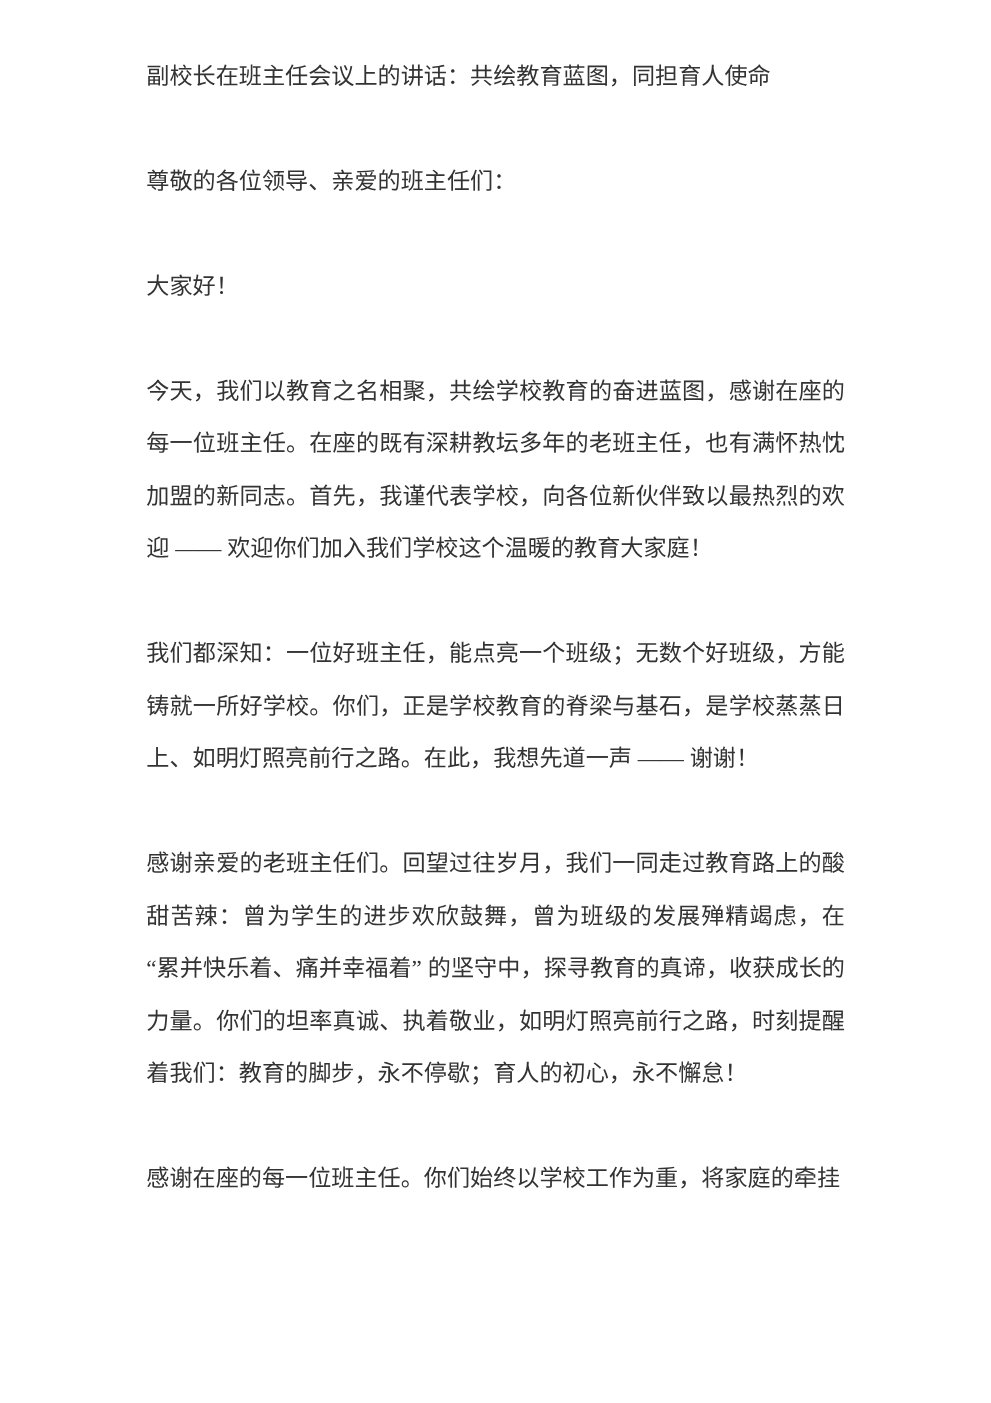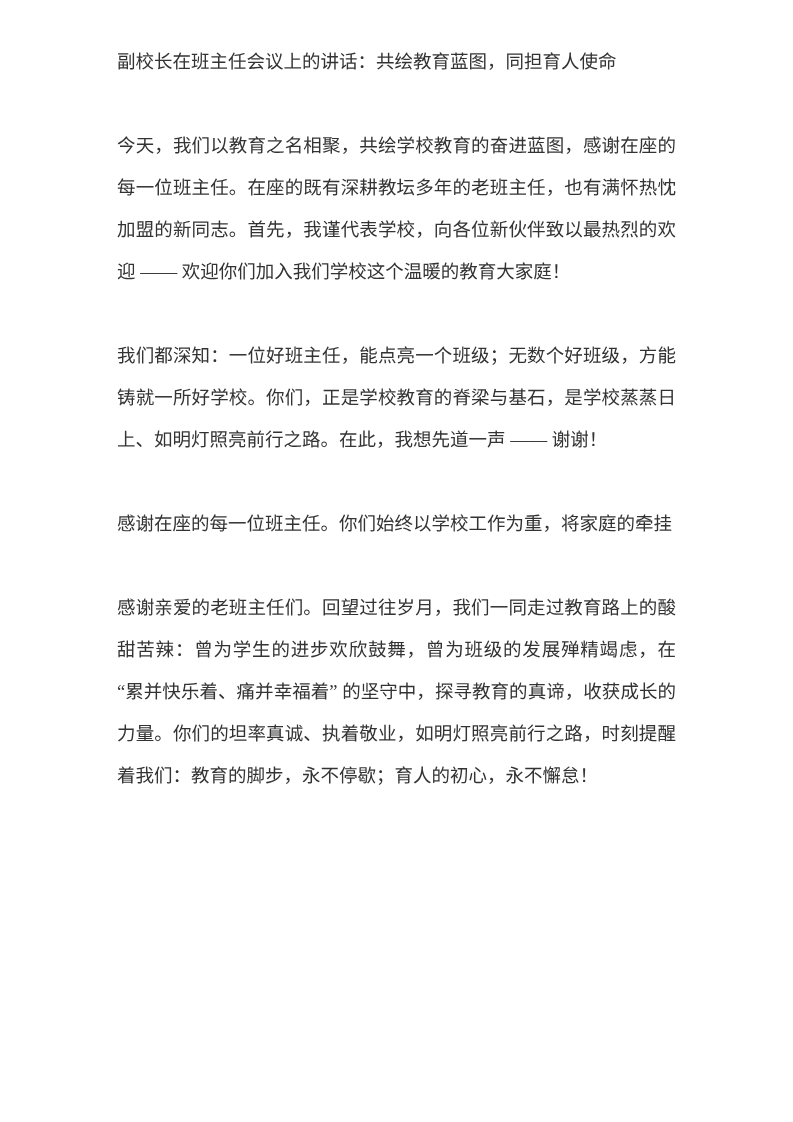--- a/index.html
+++ b/index.html
@@ -37,22 +37,24 @@
     line-height: 42px;
     text-align: justify;
   }
 </style>
 </head>
 <body>
 
 <div class="page">
   <h1 class="doc-title">副校长在班主任会议上的讲话：共绘教育蓝图，同担育人使命</h1>
 
+  <p class="para">尊敬的各位领导、亲爱的班主任们：</p>
 
+  <p class="para">大家好！</p>
 
   <p class="para">今天，我们以教育之名相聚，共绘学校教育的奋进蓝图，感谢在座的每一位班主任。在座的既有深耕教坛多年的老班主任，也有满怀热忱加盟的新同志。首先，我谨代表学校，向各位新伙伴致以最热烈的欢迎 —— 欢迎你们加入我们学校这个温暖的教育大家庭！</p>
 
   <p class="para">我们都深知：一位好班主任，能点亮一个班级；无数个好班级，方能铸就一所好学校。你们，正是学校教育的脊梁与基石，是学校蒸蒸日上、如明灯照亮前行之路。在此，我想先道一声 —— 谢谢！</p>
 
+  <p class="para">感谢亲爱的老班主任们。回望过往岁月，我们一同走过教育路上的酸甜苦辣：曾为学生的进步欢欣鼓舞，曾为班级的发展殚精竭虑，在“累并快乐着、痛并幸福着” 的坚守中，探寻教育的真谛，收获成长的力量。你们的坦率真诚、执着敬业，如明灯照亮前行之路，时刻提醒着我们：教育的脚步，永不停歇；育人的初心，永不懈怠！</p>
+
   <p class="para">感谢在座的每一位班主任。你们始终以学校工作为重，将家庭的牵挂</p>
-
-  <p class="para">感谢亲爱的老班主任们。回望过往岁月，我们一同走过教育路上的酸甜苦辣：曾为学生的进步欢欣鼓舞，曾为班级的发展殚精竭虑，在“累并快乐着、痛并幸福着” 的坚守中，探寻教育的真谛，收获成长的力量。你们的坦率真诚、执着敬业，如明灯照亮前行之路，时刻提醒着我们：教育的脚步，永不停歇；育人的初心，永不懈怠！</p>
 </div>
 
 </body></html>

